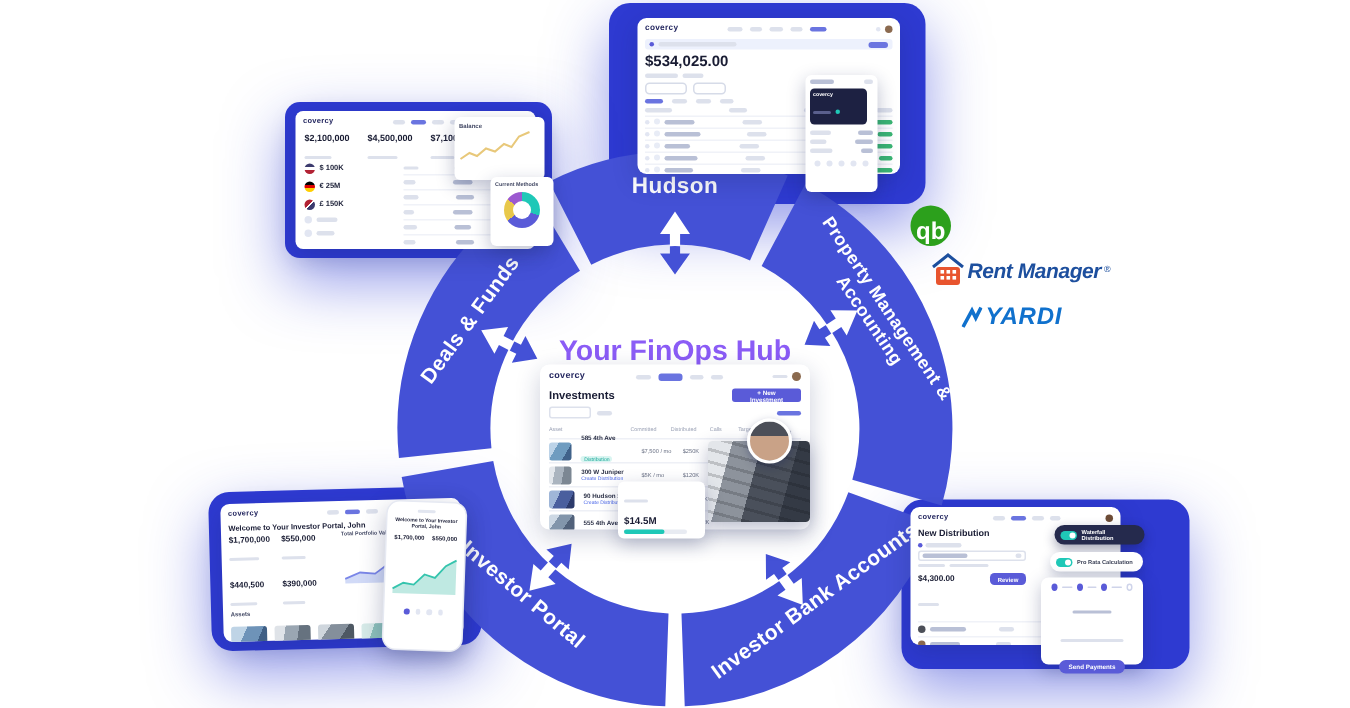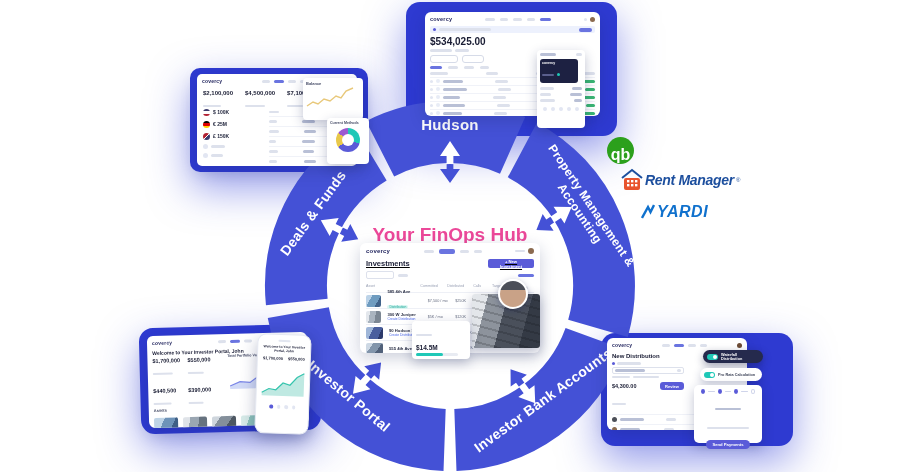--- a/index.html
+++ b/index.html
@@ -80,21 +80,21 @@
 
   <div class="ringlabel" style="left:450px;top:124px;font-size:15px;">Hudson</div>
   <div class="ringlabel" style="left:313px;top:213px;font-size:14px;transform:translate(-50%,-50%) rotate(-54deg);">Deals &amp; Funds</div>
   <div class="ringlabel" style="left:585px;top:210px;font-size:12px;line-height:1.15;transform:translate(-50%,-50%) rotate(56deg);">
     <div>Property Management &amp;</div>
     <div>Accounting</div>
   </div>
   <div class="ringlabel" style="left:349px;top:396px;font-size:14px;transform:translate(-50%,-50%) rotate(40deg);">Investor Portal</div>
   <div class="ringlabel" style="left:543px;top:400px;font-size:14px;transform:translate(-50%,-50%) rotate(-36deg);">Investor Bank Accounts</div>
 
-  <div class="hubtitle" style="left:320px;top:224px;font-size:19px;color:#ec4899;">Your FinOps Hub</div>
+  <div class="hubtitle" style="left:320px;top:224px;font-size:19px;color:#8b5cf6;">Your FinOps Hub</div>
 
   <div class="card" style="left:425px;top:12px;width:175px;height:104px;">
     <div class="row" style="padding:4px 5px 2px 5px;justify-content:space-between;">
       <span class="logo" style="font-size:5.5px;">covercy</span>
       <span class="row" style="gap:5px;">
           <i class="b" style="width:10px"></i>
           <i class="b" style="width:8px"></i>
           <i class="b" style="width:9px"></i>
           <i class="b" style="width:8px"></i>
           <i class="b bb" style="width:11px"></i>
@@ -313,21 +313,21 @@
           <i class="b" style="width:10px"></i>
           <i class="b bb" style="width:16px;height:5px;border-radius:2px;"></i>
           <i class="b" style="width:9px"></i>
           <i class="b" style="width:8px"></i>
         </span>
       <span class="row" style="gap:3px;">
           <i class="b" style="width:10px;height:2.5px;"></i>
           <i class="dot" style="width:6px;height:6px;background:#8b6a4f;"></i>
         </span>
     </div>
-    <div class="row" style="margin:3px 6px;justify-content:space-between;text-decoration:underline;">
+    <div class="row" style="margin:3px 6px;justify-content:space-between;">
       <span style="font-size:7.5px;font-weight:800;color:#181b33;">Investments</span>
       <button class="pillbtn" style="width:46px;height:9px;font-size:4.2px;">+ New Investment</button>
     </div>
     <div class="row" style="margin:2px 6px;justify-content:space-between;">
       <span class="row" style="gap:4px;">
           <span style="width:26px;height:6px;border:1px solid #dde1ec;border-radius:2px;"></span>
           <i class="b" style="width:10px;"></i>
         </span>
       <i class="b bb" style="width:16px;"></i>
     </div>

